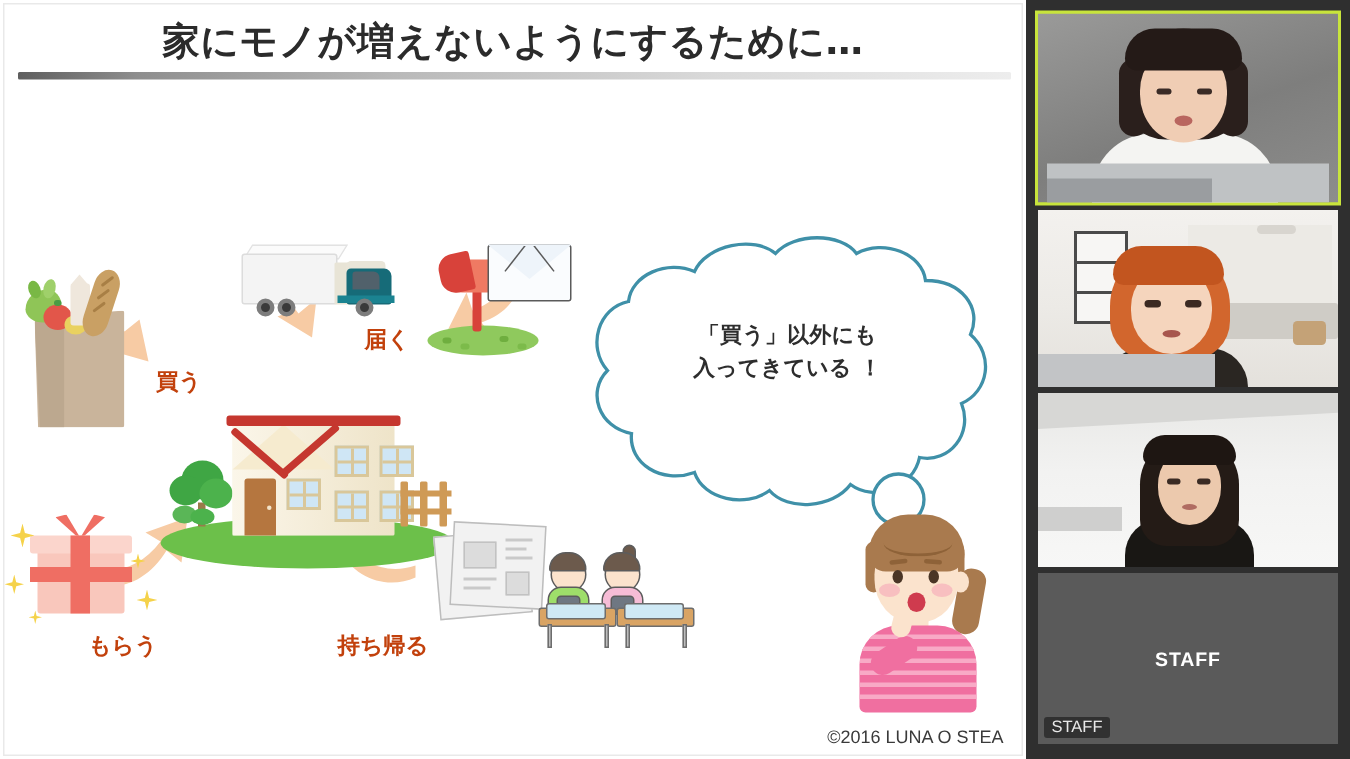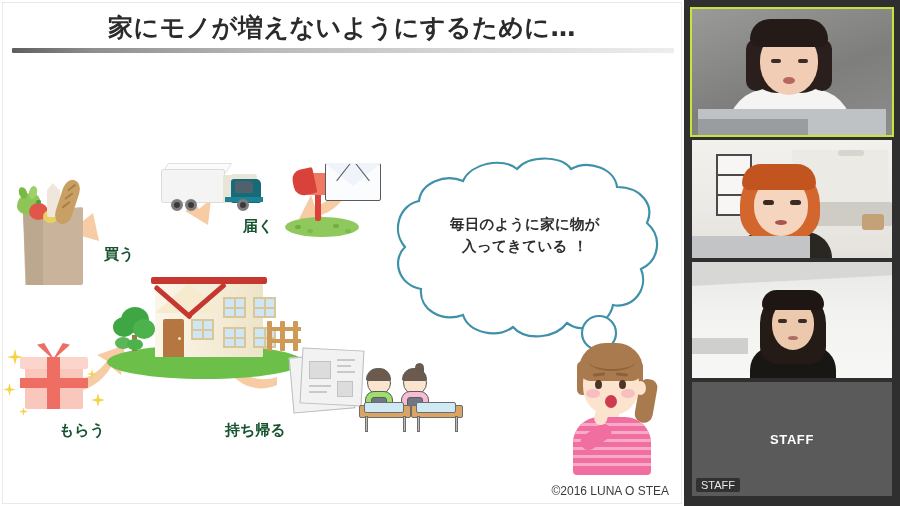--- a/index.html
+++ b/index.html
@@ -17,21 +17,21 @@
      background:linear-gradient(to right,#5e5e5e 0%,#8e8e8e 12%,#b9b9b9 38%,#d9d9d9 70%,#ededed 100%);border-radius:1px;}
 
   .q-box{position:absolute;left:44px;top:63px;width:592px;height:59px;border:2.3px solid #1f77c4;border-radius:13px;
      background:#fff;display:flex;align-items:center;justify-content:center;box-sizing:border-box;}
   .q-box span{font-size:25px;font-weight:bold;color:#0f6bbd;letter-spacing:1px;white-space:nowrap;
      font-family:"DejaVu Sans","Liberation Sans",sans-serif;}
 
   
   #stage{position:absolute;left:0;top:130px;width:678px;height:370px;}
 
-  .lbl{position:absolute;font-size:15px;font-weight:bold;color:#14532d;white-space:nowrap;
+  .lbl{position:absolute;font-size:15px;font-weight:bold;color:#c2410c;white-space:nowrap;
        font-family:"DejaVu Sans","Liberation Sans",sans-serif;}
 
   
   .arrow{position:absolute;}
 
   
   .bag{position:absolute;}
   .bag .sack{position:absolute;left:12px;top:28px;width:60px;height:78px;background:#c9b49b;
      clip-path:polygon(0% 6%,100% 0%,100% 100%,4% 100%);border-radius:2px;}
   .bag .sack2{position:absolute;left:12px;top:28px;width:20px;height:78px;background:#bca88f;
@@ -386,21 +386,21 @@
                  C 170 182, 140 184, 128 170
                  C 112 182, 84 176, 78 158
                  C 56 166, 34 152, 36 132
                  C 14 128, 6 104, 20 90
                  C 6 74, 14 48, 34 44
                  C 36 26, 60 16, 78 24 Z"></path>
             <circle cx="214" cy="176" r="17" fill="#ffffff" stroke="#3f90a8" stroke-width="2.2"></circle>
             <circle cx="234" cy="201" r="10" fill="#ffffff" stroke="#3f90a8" stroke-width="2.2"></circle>
           </svg>
           <div class="bubble-text" style="top:56px;">
-            <div>毎日のように家に物が</div>
+            <div>「買う」以外にも</div>
             <div>入ってきている ！</div>
           </div>
         </div>
 
         <div class="girl" style="left:558px;top:200px;width:104px;height:150px;">
           <div class="tail"></div>
           <div class="neck"></div>
           <div class="shirt">
             <i style="top:6px;"></i>
               <i style="top:14px;"></i>

